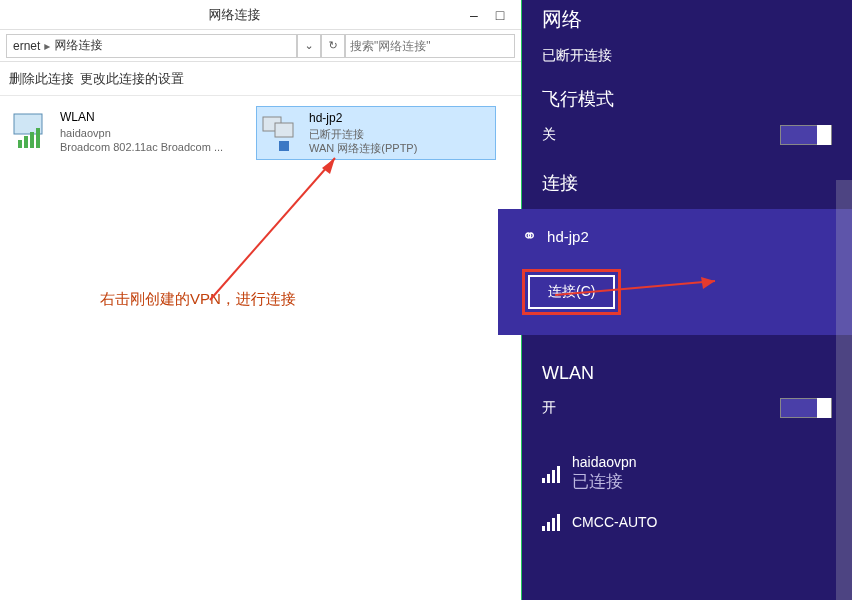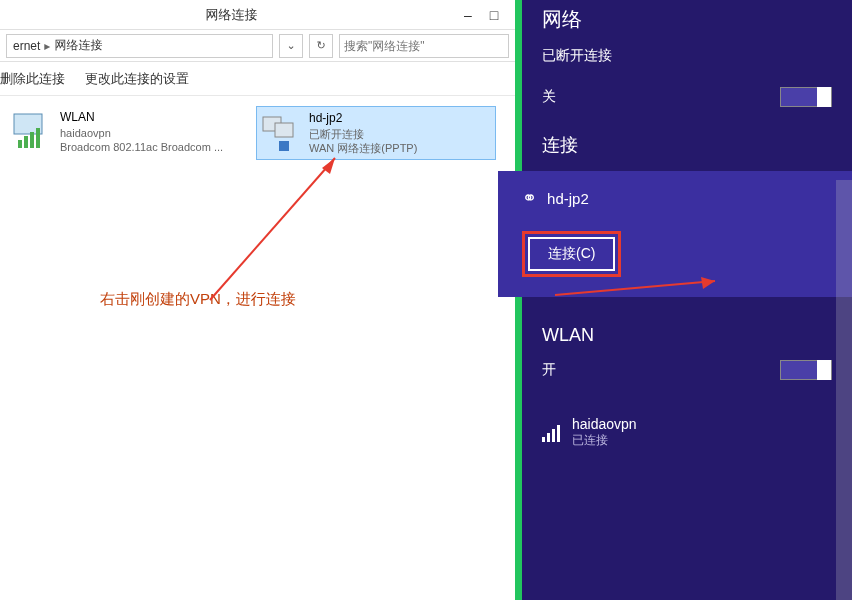--- a/index.html
+++ b/index.html
@@ -1,30 +1,30 @@
 <!DOCTYPE html>
 <html><head>
 <meta charset="utf-8">
 <style>
 * { margin: 0; padding: 0; box-sizing: border-box; font-family: "Microsoft YaHei", sans-serif; }
 body { width: 852px; height: 600px; overflow: hidden; background: #fff; position: relative; }
 
-.explorer { position: absolute; left: 0; top: 0; width: 522px; height: 600px; background: #fff; border-right: 7px solid #22c55e; }
+.explorer { position: absolute; left: 0; top: 0; width: 522px; height: 600px; background: #fff; border-right: 1px solid #22c55e; }
 .title-bar { height: 30px; background: #fff; display: flex; align-items: center; padding: 0 8px; border-bottom: 1px solid #e0e0e0; }
 .title-bar .title { flex: 1; text-align: center; font-size: 13px; color: #333; }
 .title-bar .ctrl { width: 26px; text-align: center; font-size: 14px; color: #333; cursor: default; }
 
-.addr-bar { height: 32px; display: flex; align-items: center; padding: 0 6px; border-bottom: 1px solid #e0e0e0; gap: 6px; }
+.addr-bar { height: 32px; display: flex; align-items: center; padding: 0 6px; border-bottom: 1px solid #e0e0e0; }
 .breadcrumb { flex: 1; display: flex; align-items: center; font-size: 12px; color: #333; border: 1px solid #ccc; height: 24px; padding: 0 6px; }
 .breadcrumb .sep { margin: 0 4px; color: #666; }
 .addr-btn { width: 24px; height: 24px; border: 1px solid #ccc; display: flex; align-items: center; justify-content: center; font-size: 11px; color: #555; }
 .search-box { width: 170px; height: 24px; border: 1px solid #ccc; display: flex; align-items: center; padding: 0 4px; }
 .search-box input { border: none; outline: none; width: 100%; font-size: 12px; color: #888; }
 
-.tool-bar { height: 34px; display: flex; align-items: center; padding: 0 0; gap: 20px; font-size: 13px; color: #333; border-bottom: 1px solid #e8e8e8; }
+.tool-bar { height: 34px; display: flex; align-items: center; padding: 0 9px; gap: 6px; font-size: 13px; color: #333; border-bottom: 1px solid #e8e8e8; }
 
 .content { padding: 10px 8px; display: flex; gap: 8px; align-items: flex-start; }
 .conn-item { display: flex; gap: 6px; width: 240px; padding: 4px; }
 .conn-item.selected { background: #cde8ff; border: 1px solid #7abaf0; }
 .conn-icon { width: 42px; height: 42px; flex-shrink: 0; }
 .conn-text { display: flex; flex-direction: column; font-size: 12px; line-height: 1.3; }
 .conn-text .name { color: #000; }
 .conn-text .sub { color: #666; font-size: 11px; }
 
 .wlan-icon svg, .vpn-icon svg { width: 42px; height: 42px; }
@@ -54,21 +54,21 @@
 .connect-btn { border: 3px solid #e63a2e; padding: 3px; }
 .connect-btn-inner { border: 2px solid #fff; padding: 6px 18px; font-size: 14px; color: #fff; background: transparent; }
 
 .wlan-section { padding-top: 28px; }
 .wifi-item { display: flex; align-items: center; gap: 12px; padding: 10px 0; }
 .wifi-bars { display: flex; align-items: flex-end; gap: 2px; height: 18px; }
 .wifi-bars span { width: 3px; background: #fff; }
 .wifi-bars span:nth-child(1){height:5px} .wifi-bars span:nth-child(2){height:9px} .wifi-bars span:nth-child(3){height:13px} .wifi-bars span:nth-child(4){height:17px}
 .wifi-text { display: flex; flex-direction: column; }
 .wifi-text .n { font-size: 14px; }
-.wifi-text .s { font-size: 12px; color: #bdb8e0; }
+.wifi-text .s { font-size: 17px; color: #bdb8e0; }
 </style>
 </head>
 <body>
 
 <div class="explorer">
   <div class="title-bar">
     <span class="title">网络连接</span>
     <span class="ctrl">–</span>
     <span class="ctrl">□</span>
   </div>
@@ -127,20 +127,21 @@
 <svg class="arrow1" width="160" height="160">
   <line x1="10" y1="150" x2="135" y2="8" stroke="#e63a2e" stroke-width="2"></line>
   <polygon points="135,8 122,18 130,24" fill="#e63a2e"></polygon>
 </svg>
 
 <div class="charm">
   <div class="charm-inner">
     <div class="charm-title">网络</div>
     <a class="charm-link">已断开连接</a>
 
+    <div class="section-h">飞行模式</div>
     <div class="row">
       <span class="lbl">关</span>
       <div class="toggle">
           <div class="knob"></div>
         </div>
     </div>
 
     <div class="section-h">连接</div>
   </div>
 
@@ -170,20 +171,31 @@
           <span></span>
           <span></span>
           <span></span>
           <span></span>
         </div>
       <div class="wifi-text">
         <span class="n">haidaovpn</span>
         <span class="s">已连接</span>
       </div>
     </div>
+    <div class="wifi-item">
+      <div class="wifi-bars">
+          <span></span>
+          <span></span>
+          <span></span>
+          <span></span>
+        </div>
+      <div class="wifi-text">
+        <span class="n">CMCC-AUTO</span>
+      </div>
+    </div>
   </div>
 
   <div class="charm-scroll"></div>
 </div>
 
 <svg class="arrow2" width="180" height="30">
   <line x1="0" y1="20" x2="160" y2="6" stroke="#e63a2e" stroke-width="2"></line>
   <polygon points="160,6 146,2 148,14" fill="#e63a2e"></polygon>
 </svg>
 

